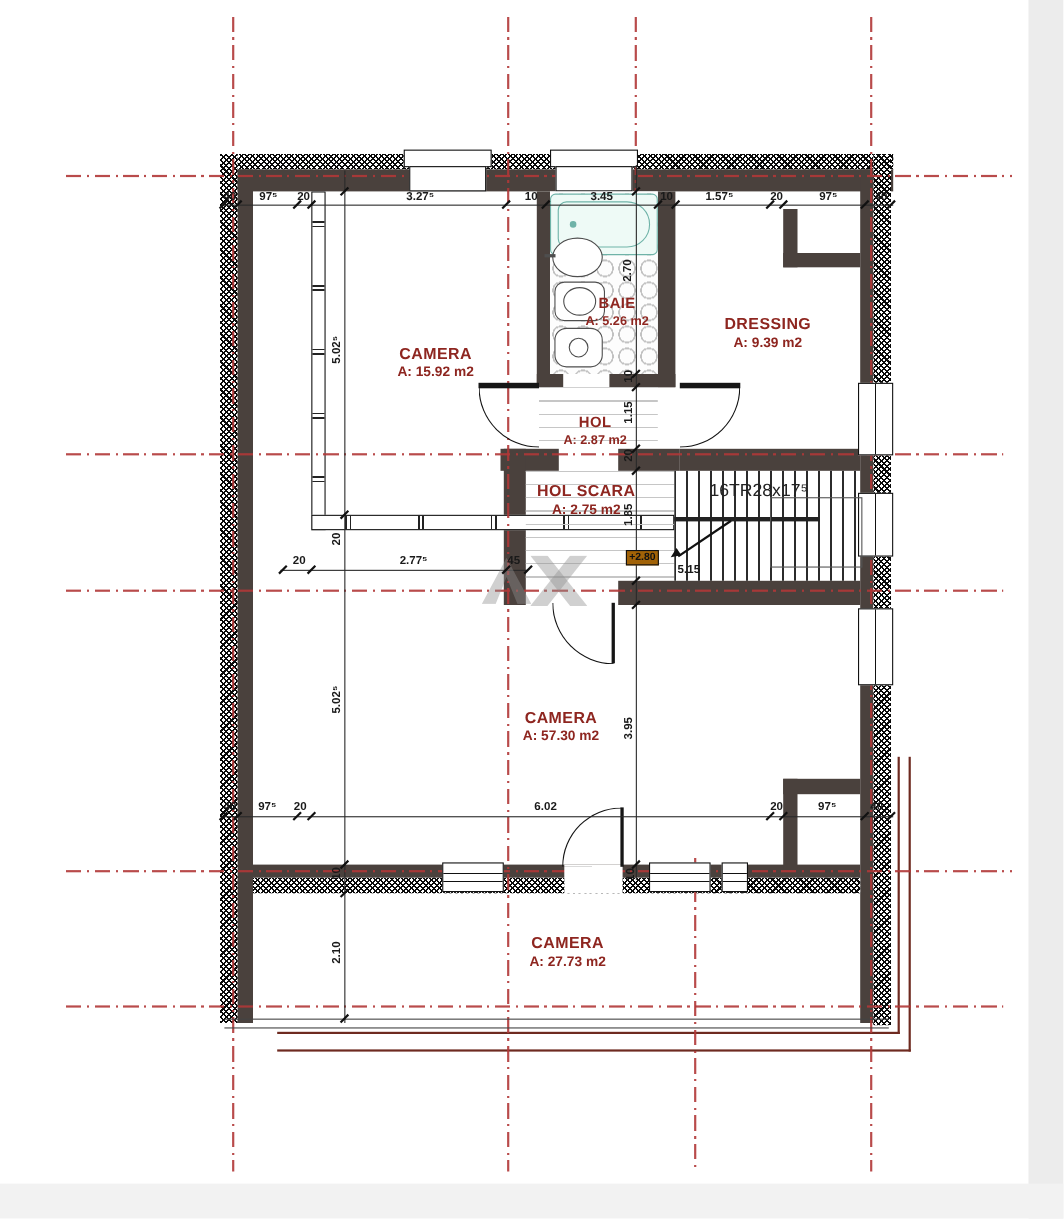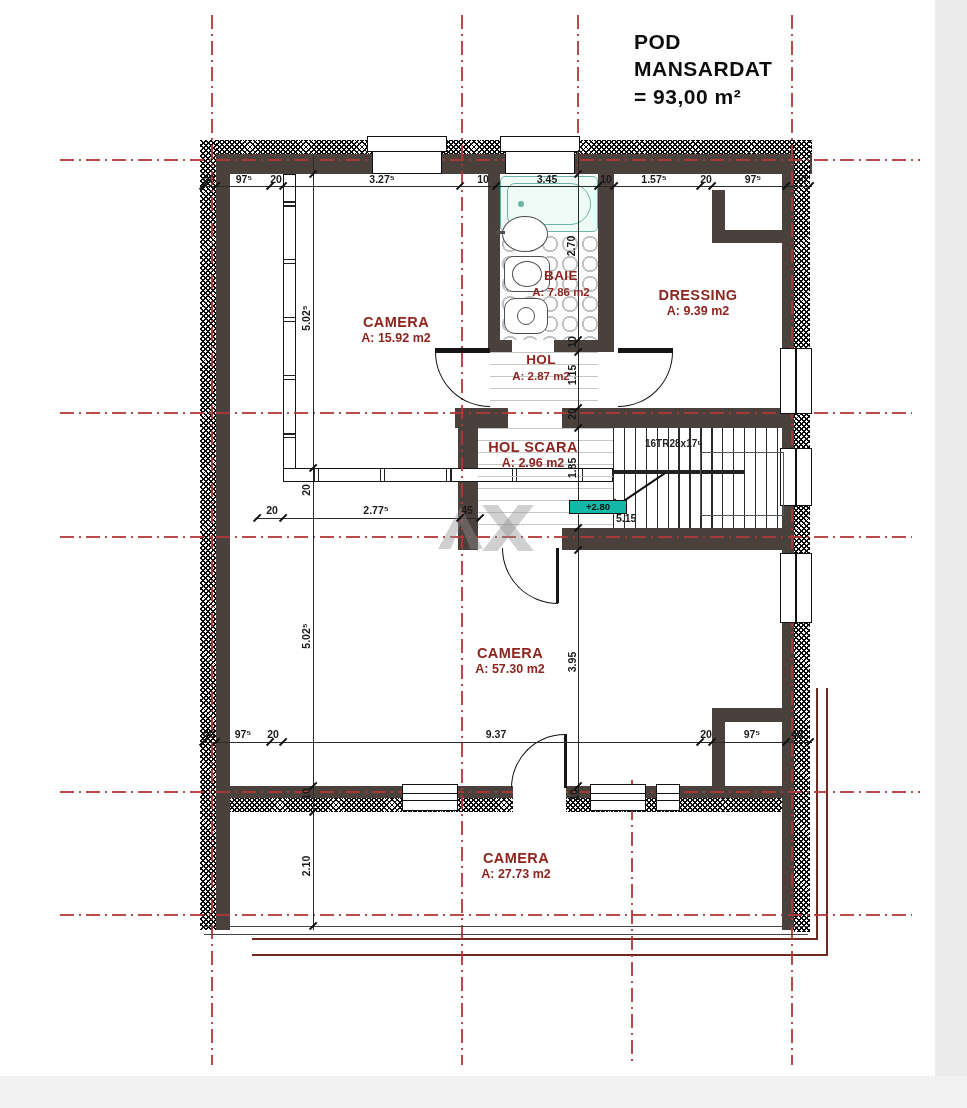--- a/index.html
+++ b/index.html
@@ -36,23 +36,23 @@
   .leaf{position:absolute;background:#161616}
   .flines{position:absolute;background-image:repeating-linear-gradient(180deg,#c6c6c6 0 1px,transparent 1px 12px)}
   .treads{position:absolute;background-image:repeating-linear-gradient(90deg,#2b2b2b 0 1.4px,transparent 1.4px 10.9px)}
   .tile{position:absolute;background-color:#fdfdfd;
     background-image:radial-gradient(circle at 50% 50%,transparent 0 6.5px,#c2c2c2 6.5px 8px,transparent 8px);
     background-size:20px 20px}
   .fix{position:absolute;background:#fff;border:1.4px solid #4e4e4e;box-sizing:border-box}
   .wm{position:absolute;background:#8f8f8f;opacity:.42}
   .eave{position:absolute;border-right:2px solid #6e2a20;border-bottom:2px solid #6e2a20;box-sizing:border-box}
   #title{position:absolute;left:634px;top:28px;color:#0d0d0d;font-weight:bold;font-size:21px;line-height:1.3;letter-spacing:.5px}
-  .marker{position:absolute;background:#14b8a6;border:1px solid #111;font-size:9.5px;font-weight:600;color:#111;
-          padding:1px 16px;line-height:1;white-space:nowrap}
-  .stairlbl{position:absolute;font-size:10px;font-weight:700;color:#222;white-space:nowrap}
+  .marker{position:absolute;background:#a16207;border:1px solid #111;font-size:9.5px;font-weight:600;color:#111;
+          padding:1px 2px;line-height:1;white-space:nowrap}
+  .stairlbl{position:absolute;font-size:16px;font-weight:400;color:#222;white-space:nowrap}
   .band{position:absolute;background:#ececec}
 </style>
 </head>
 <body>
 
 <div id="plan" style="--axis: #b13737; --wall: #4a413d; --label: #8e2620; --tub: #6fb3a8;">
 
   <div class="band" style="left:935px;top:0;width:32px;height:1108px"></div>
   <div class="band" style="left:0;top:1076px;width:967px;height:32px;background:#f2f2f2"></div>
 
@@ -142,45 +142,40 @@
   <div class="dimline" style="left:203px;top:186px;width:609px;height:1px"></div>
   <div class="dimline" style="left:203px;top:742px;width:609px;height:1px"></div>
   <div class="dimline" style="left:255px;top:518px;width:225px;height:1px"></div>
   <div class="dimline" style="left:313px;top:155px;width:1px;height:775px"></div>
   <div class="dimline" style="left:578px;top:150px;width:1px;height:650px"></div>
 
   <div class="wm" style="left:438px;top:507px;width:45px;height:42px;clip-path:polygon(0 100%,50% 0,100% 100%,72% 100%,50% 42%,28% 100%)"></div>
   <div class="wm" style="left:482px;top:505px;width:52px;height:46px;clip-path:polygon(0 0,30% 0,100% 100%,70% 100%)"></div>
   <div class="wm" style="left:482px;top:505px;width:52px;height:46px;clip-path:polygon(70% 0,100% 0,30% 100%,0 100%)"></div>
 
-  <div id="title">
-    <div>POD</div>
-    <div>MANSARDAT</div>
-    <div>= 93,00 m²</div>
-  </div>
 
   <div class="roomlbl" style="left:396px;top:330px">
     <div class="rname">CAMERA</div>
     <div class="rarea">A: 15.92 m2</div>
   </div>
   <div class="roomlbl" style="left:561px;top:284px">
     <div class="rname" style="font-size:13.5px">BAIE</div>
-    <div class="rarea" style="font-size:11.5px">A: 7.86 m2</div>
+    <div class="rarea" style="font-size:11.5px">A: 5.26 m2</div>
   </div>
   <div class="roomlbl" style="left:698px;top:303px">
     <div class="rname">DRESSING</div>
     <div class="rarea">A: 9.39 m2</div>
   </div>
-  <div class="roomlbl" style="left:541px;top:368px">
+  <div class="roomlbl" style="left:541px;top:392px">
     <div class="rname" style="font-size:13.5px">HOL</div>
     <div class="rarea" style="font-size:11.5px">A: 2.87 m2</div>
   </div>
   <div class="roomlbl" style="left:533px;top:455px">
     <div class="rname">HOL SCARA</div>
-    <div class="rarea">A: 2.96 m2</div>
+    <div class="rarea">A: 2.75 m2</div>
   </div>
   <div class="roomlbl" style="left:510px;top:661px">
     <div class="rname">CAMERA</div>
     <div class="rarea">A: 57.30 m2</div>
   </div>
   <div class="roomlbl" style="left:516px;top:866px">
     <div class="rname">CAMERA</div>
     <div class="rarea">A: 27.73 m2</div>
   </div>
 
@@ -196,21 +191,21 @@
   <div class="dim ctr" style="left:547px;top:179px">3.45</div>
   <div class="dim ctr" style="left:606px;top:179px">10</div>
   <div class="dim ctr" style="left:654px;top:179px">1.57⁵</div>
   <div class="dim ctr" style="left:706px;top:179px">20</div>
   <div class="dim ctr" style="left:753px;top:179px">97⁵</div>
   <div class="dim ctr" style="left:801px;top:179px">40</div>
 
   <div class="dim ctr" style="left:209px;top:734px">40</div>
   <div class="dim ctr" style="left:243px;top:734px">97⁵</div>
   <div class="dim ctr" style="left:273px;top:734px">20</div>
-  <div class="dim ctr" style="left:496px;top:734px">9.37</div>
+  <div class="dim ctr" style="left:496px;top:734px">6.02</div>
   <div class="dim ctr" style="left:706px;top:734px">20</div>
   <div class="dim ctr" style="left:752px;top:734px">97⁵</div>
   <div class="dim ctr" style="left:797px;top:734px">40</div>
 
   <div class="dim ctr" style="left:272px;top:510px">20</div>
   <div class="dim ctr" style="left:376px;top:510px">2.77⁵</div>
   <div class="dim ctr" style="left:467px;top:510px">45</div>
 
   <div class="dim rot" style="left:306px;top:318px">5.02⁵</div>
   <div class="dim rot" style="left:306px;top:490px">20</div>

